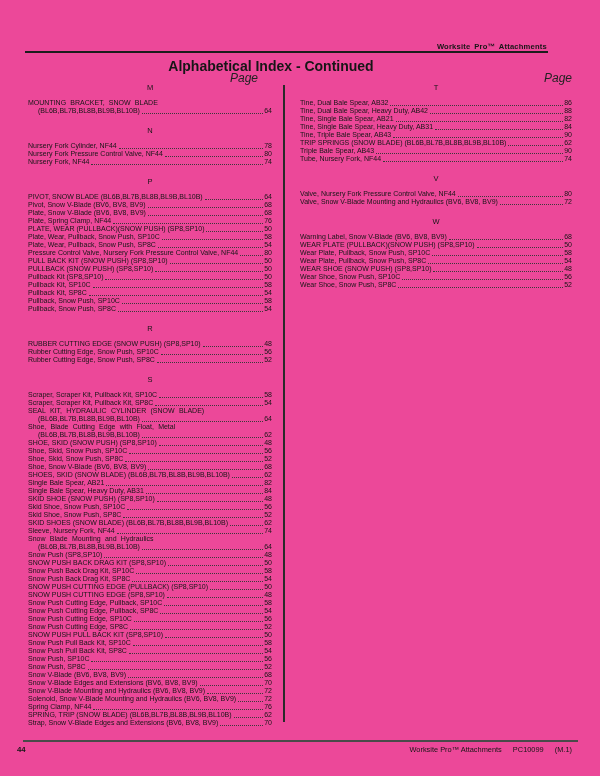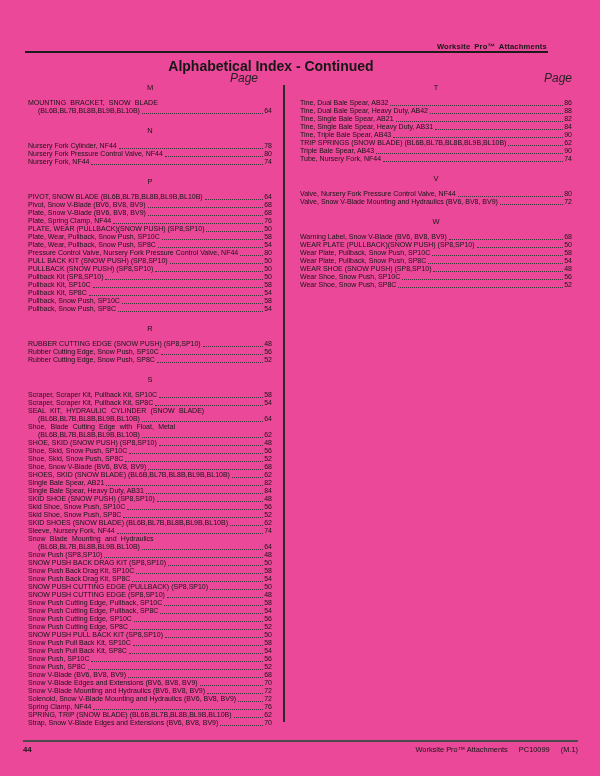--- a/index.html
+++ b/index.html
@@ -22,21 +22,21 @@
   .letter{text-align:center;margin:12px 0 7px;font-size:7.5px;line-height:8px;height:8px;}
   .col .letter:first-child{margin-top:0;}
   .row{display:flex;align-items:baseline;height:8px;line-height:8px;font-size:7px;}
   .row .t{white-space:nowrap;}
   .row.cont{padding-left:10px;}
   .row.spread .t{word-spacing:2.3px;}
   .leader{flex:1 1 auto;min-width:2px;border-bottom:1px dotted #3a3a3a;
     align-self:flex-end;margin:0 1px 1.5px 2px;}
   .pg{white-space:nowrap;}
   .footer-rule{position:absolute;left:23px;top:740px;width:555px;height:2px;background:#4a4a4a;}
-  .footer{position:absolute;left:23px;top:745px;width:555px;display:flex;
+  .footer{position:absolute;left:17px;top:745px;width:555px;display:flex;
     justify-content:space-between;align-items:center;font-size:7.4px;}
   .footer .pgnum{font-weight:bold;font-size:7.8px;}
   .footer .fright span{margin-left:9px;}
 </style>
 </head>
 <body>
 
 <div class="page">
   <div class="header-rule"></div>
   <div class="brand">Worksite Pro™ Attachments</div>

